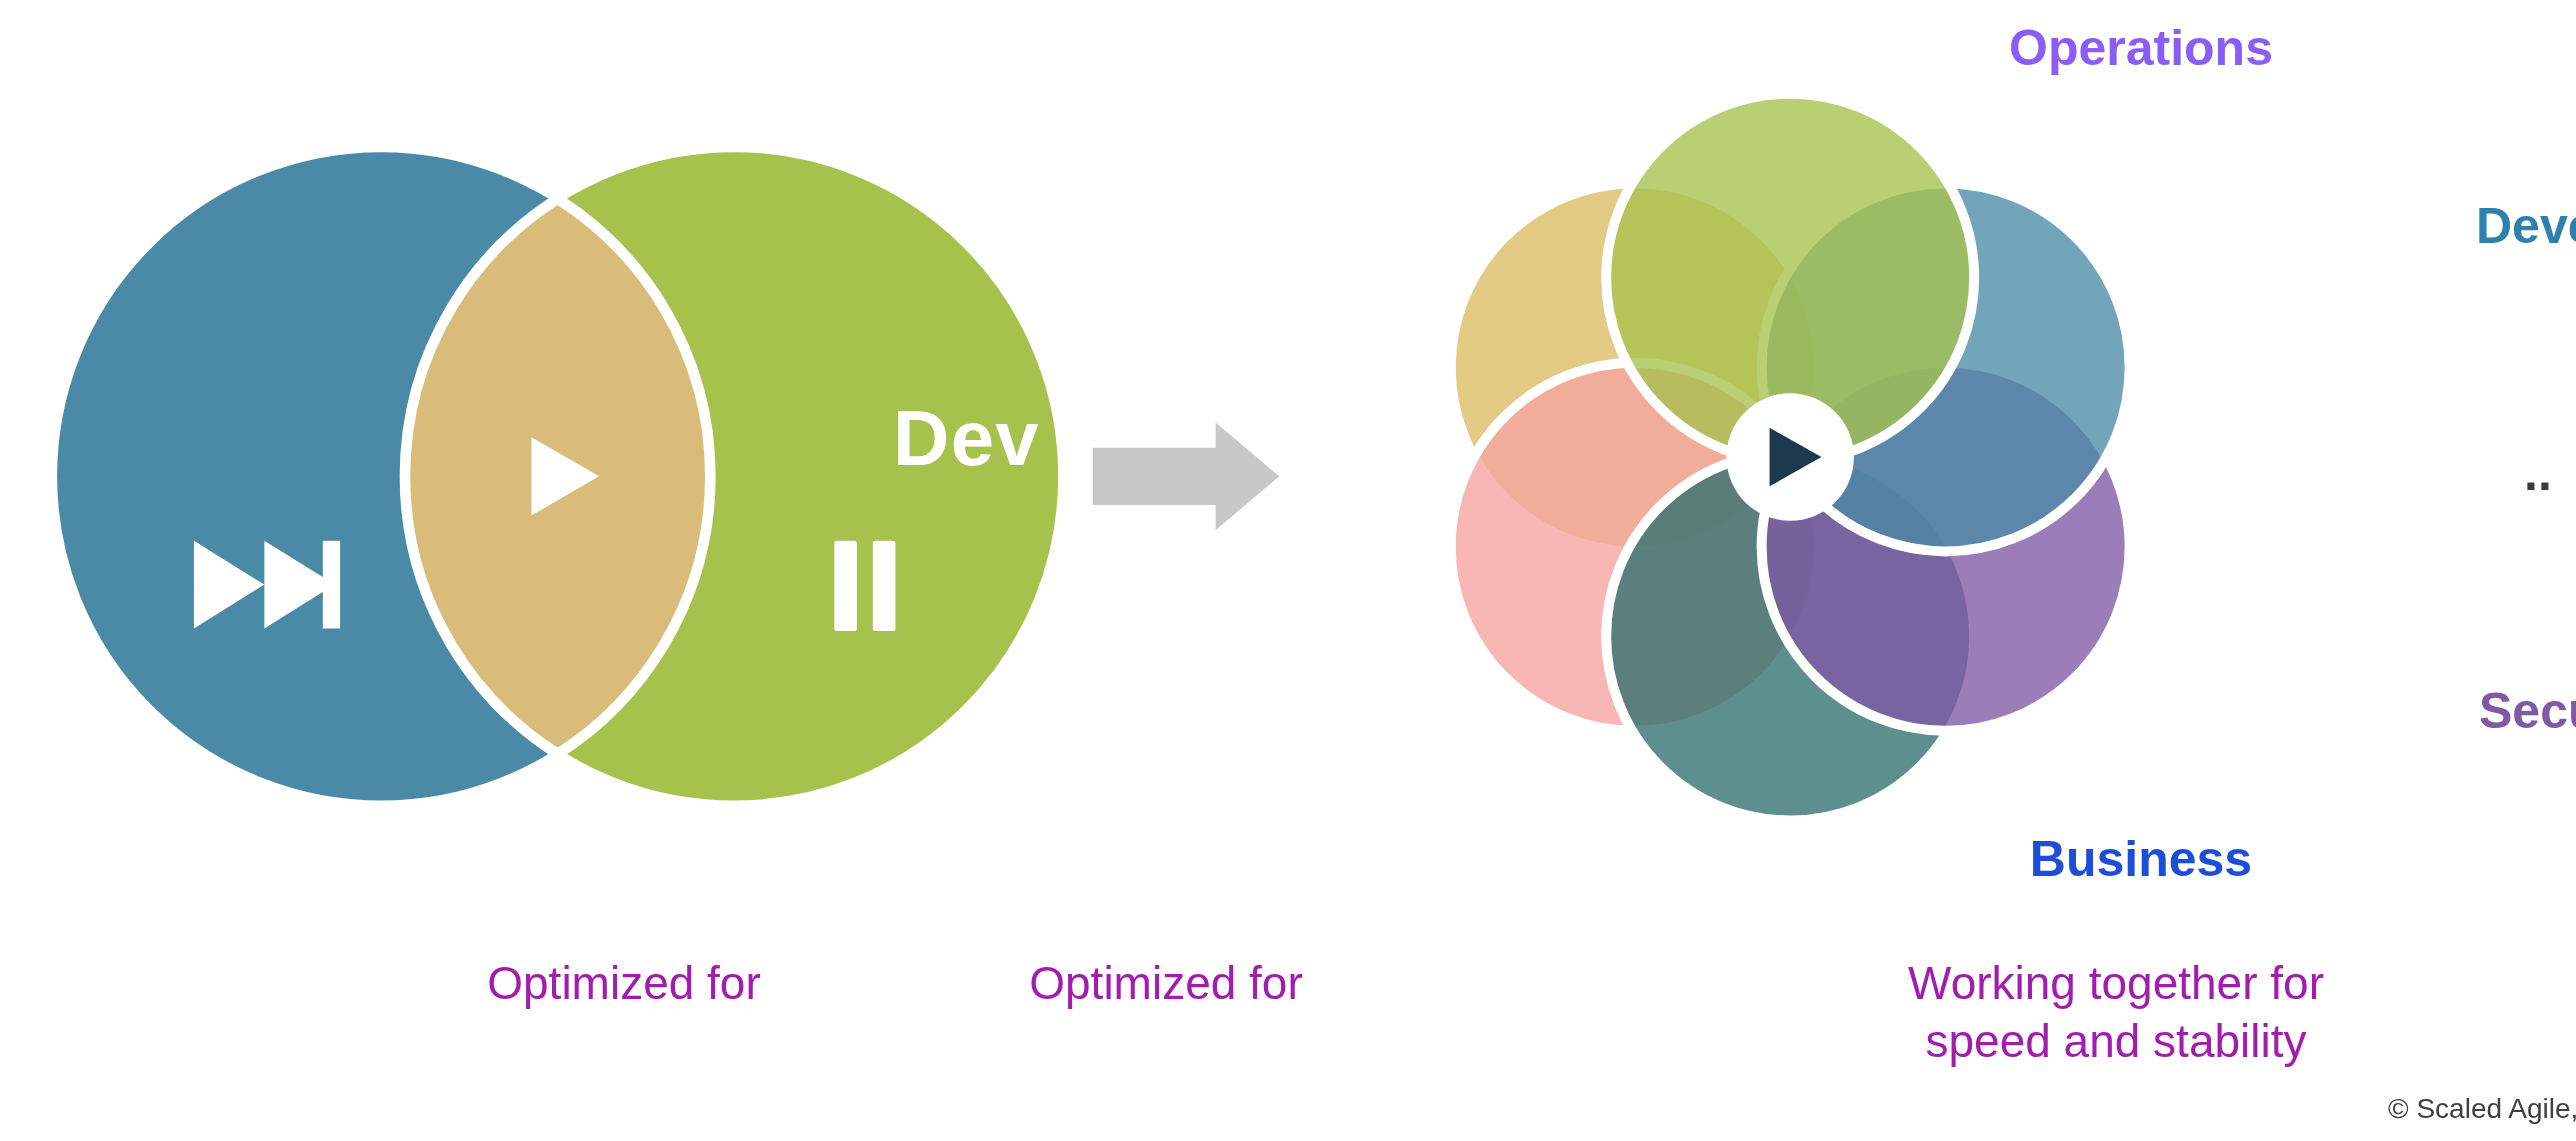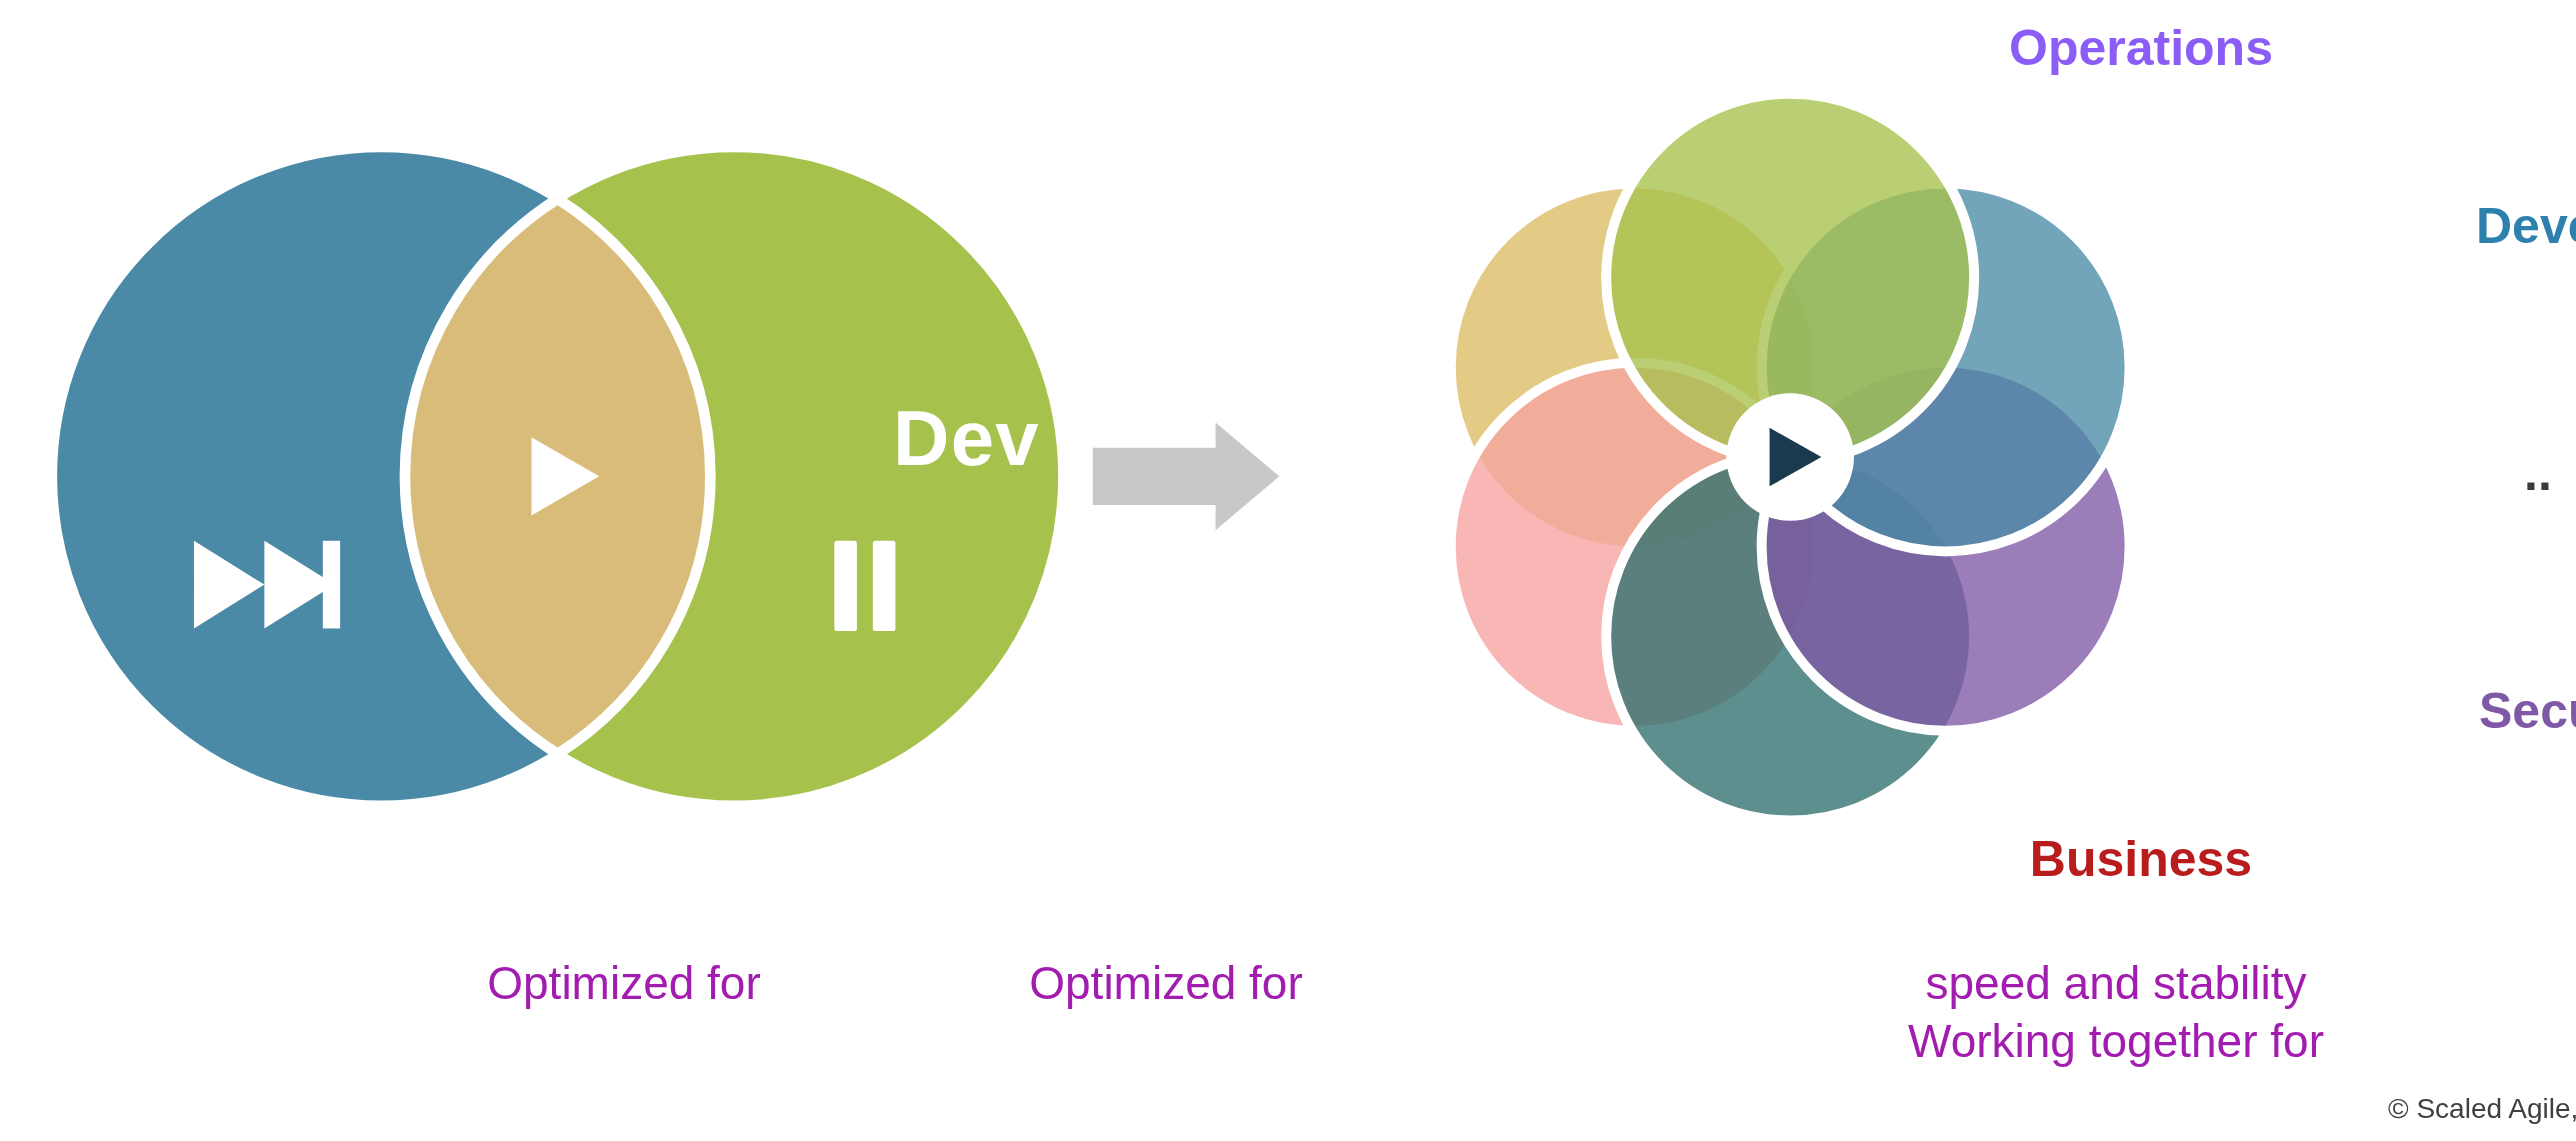--- a/index.html
+++ b/index.html
@@ -5,21 +5,21 @@
   html,body{margin:0;padding:0;background:#ffffff;}
   .canvas{position:relative;width:2576px;height:1142px;overflow:hidden;background:#ffffff;
           font-family:"Liberation Sans",sans-serif;}
   .abs{position:absolute;}
   .dev-label{left:893px;top:393px;font-size:78px;font-weight:bold;color:#ffffff;letter-spacing:1.3px;}
   .flower-label{font-weight:bold;font-size:50px;white-space:nowrap;}
   .lbl-operations{left:2141px;top:18.6px;transform:translateX(-50%);color:#8b5cf6;}
   .lbl-development{left:2476px;top:197px;color:#2e81ad;}
   .lbl-dots{left:2524px;top:444px;color:#3a3a3a;}
   .lbl-security{left:2479px;top:682px;color:#7f58a6;}
-  .lbl-business{left:2141px;top:830px;transform:translateX(-50%);color:#b91c1c;}
+  .lbl-business{left:2141px;top:830px;transform:translateX(-50%);color:#1d4ed8;}
   .caption{font-size:46px;line-height:58px;color:#a21caf;text-align:center;transform:translateX(-50%);white-space:nowrap;}
   .cap-left{left:624px;top:954px;}
   .cap-mid{left:1166px;top:954px;}
   .cap-right{left:2116px;top:954px;}
   .footer{left:2388px;top:1093px;font-size:28px;color:#404040;white-space:nowrap;}
 </style>
 </head>
 <body>
 
 <div class="canvas">
@@ -72,20 +72,20 @@
 
   <div class="abs caption cap-left">
     <div>Optimized for</div>
   </div>
 
   <div class="abs caption cap-mid">
     <div>Optimized for</div>
   </div>
 
   <div class="abs caption cap-right">
+    <div>Working together for</div>
     <div>speed and stability</div>
-    <div>Working together for</div>
   </div>
 
   <div class="abs footer">© Scaled Agile, I</div>
 
 </div>
 
 
 </body></html>

